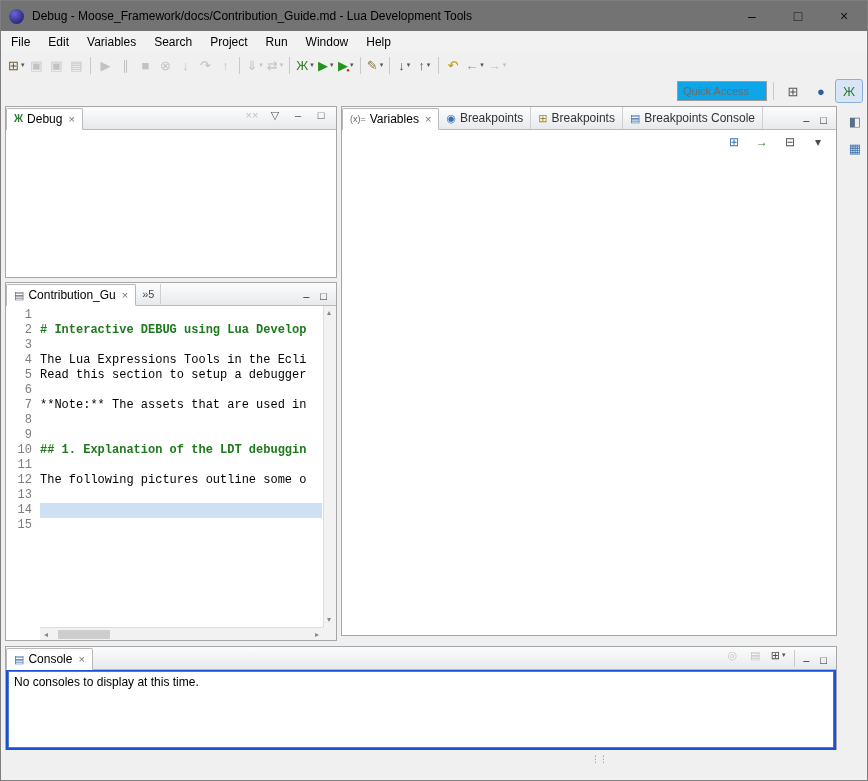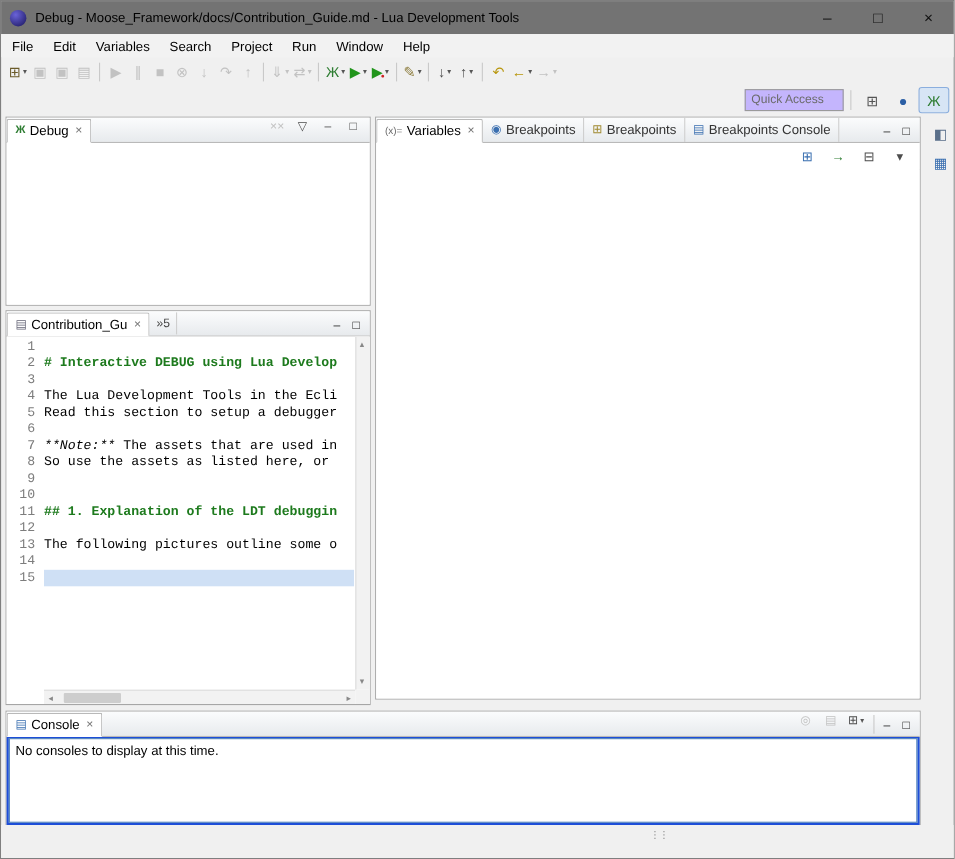--- a/index.html
+++ b/index.html
@@ -18,21 +18,21 @@
   .menubar{position:absolute;left:0;top:30px;right:0;height:21px;background:#f2f2f2;display:flex;align-items:center;padding-left:1px}
   .menu-item{padding:3px 9px;cursor:default}
   .toolbar{position:absolute;left:0;top:51px;right:0;height:26px;display:flex;align-items:center;padding-left:5px}
   .icon-btn{display:inline-flex;align-items:center;justify-content:center;height:22px;min-width:20px;padding:0 2px;border-radius:2px;position:relative;cursor:default}
   .glyph{font-size:13px;line-height:1;color:#4d4d4d}
   .icon-btn.disabled .glyph,.icon-btn.disabled .drop{color:#c2c2c2}
   .drop{font-size:7px;color:#555;margin-left:2px}
   .badge-dot{position:absolute;right:6px;bottom:3px;font-size:6px;color:#c22;line-height:1}
   .tb-sep{width:1px;height:17px;background:#c9c9c9;margin:0 4px;align-self:center}
   .persp-row{position:absolute;left:0;top:77px;right:0;height:26px;display:flex;align-items:center;justify-content:flex-end;padding-right:5px}
-  .quick-access{width:90px;height:20px;border:1px solid #9a9a9a;background:#c4b5fd;font:11px "Liberation Sans",sans-serif;padding:1px 5px;color:#333}
+  .quick-access{width:90px;height:20px;border:1px solid #9a9a9a;background:#0ea5e9;font:11px "Liberation Sans",sans-serif;padding:1px 5px;color:#333}
   .quick-access::placeholder{color:#6b6b6b}
   .persp-sep{width:1px;height:18px;background:#c9c9c9;margin:0 6px}
   .persp-buttons{display:flex;gap:2px}
   .persp-buttons .icon-btn{width:26px}
   .icon-btn.active{background:var(--active-perspective-bg,#d7e5f5);outline:1px solid #8aaede}
 
   
   .view{position:absolute;background:#fff;border:1px solid #a6a6a6;overflow:visible}
   #debug-view{left:4px;top:105px;width:332px;height:172px}
   #editor-view{left:4px;top:281px;width:332px;height:359px}
@@ -61,21 +61,21 @@
 
   
   .editor-body{position:absolute;left:0;right:0;top:23px;bottom:0;background:#fff}
   .gutter{position:absolute;top:2px;left:0;width:34px;bottom:14px;font:12px "Liberation Mono","DejaVu Sans Mono",monospace;color:var(--line-number,#7d7d7d);text-align:right;padding-right:8px;overflow:hidden}
   .ln{height:15px;line-height:15px}
   .text{position:absolute;top:2px;left:34px;right:14px;bottom:14px;font:12px "Liberation Mono","DejaVu Sans Mono",monospace;overflow:hidden;cursor:text}
   .row{height:15px;line-height:15px;white-space:pre}
   .row.current{background:var(--current-line-highlight,#cfe0f5)}
   .seg-plain{color:#000}
   .seg-heading{color:var(--heading-text,#1d7a1d);font-weight:bold}
-  .seg-em{color:#000;font-style:italic}
+  .seg-em{color:#000;}
   .vscroll{position:absolute;top:0;right:0;width:13px;bottom:13px;background:#f2f2f2;border-left:1px solid #ddd}
   .sarrow{position:absolute;font-size:8px;color:#888;line-height:1}
   .vscroll .up{top:3px;left:3px}
   .vscroll .down{bottom:3px;left:3px}
   .hscroll{position:absolute;left:34px;right:13px;bottom:0;height:13px;background:#f2f2f2;border-top:1px solid #ddd}
   .hscroll .left{left:4px;top:3px}
   .hscroll .right{right:4px;top:3px}
   .hthumb{position:absolute;left:18px;top:2px;width:52px;height:9px;background:#cdcdcd;border-radius:1px}
   .scorner{position:absolute;right:0;bottom:0;width:13px;height:13px;background:#f2f2f2}
 
@@ -274,25 +274,24 @@
           <div class="ln">11</div>
           <div class="ln">12</div>
           <div class="ln">13</div>
           <div class="ln">14</div>
           <div class="ln">15</div>
         </div>
       <div class="text">
           <div class="row"></div>
           <div class="row"><span class="seg-heading"># Interactive DEBUG using Lua Develop</span></div>
           <div class="row"></div>
-          <div class="row"><span class="seg-plain">The Lua Development Tools in the Ecli</span></div>
+          <div class="row"><span class="seg-plain">The Lua Expressions Tools in the Ecli</span></div>
           <div class="row"><span class="seg-plain">Read this section to setup a debugger</span></div>
           <div class="row"></div>
           <div class="row"><span class="seg-em">**Note:**</span><span class="seg-plain"> The assets that are used in</span></div>
-          <div class="row"><span class="seg-plain">So use the assets as listed here, or </span></div>
           <div class="row"></div>
           <div class="row"></div>
           <div class="row"><span class="seg-heading">## 1. Explanation of the LDT debuggin</span></div>
           <div class="row"></div>
           <div class="row"><span class="seg-plain">The following pictures outline some o</span></div>
           <div class="row"></div>
           <div class="row current"></div>
         </div>
       <div class="vscroll">
         <span class="sarrow up">▴</span>

